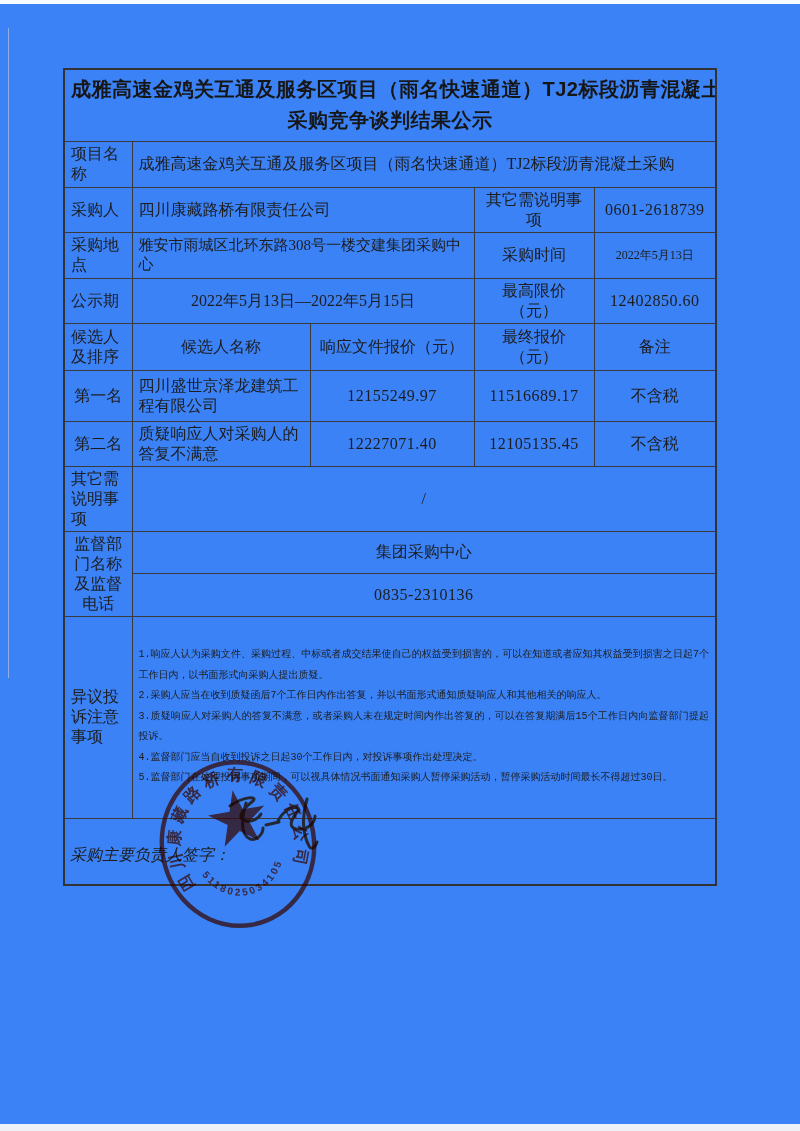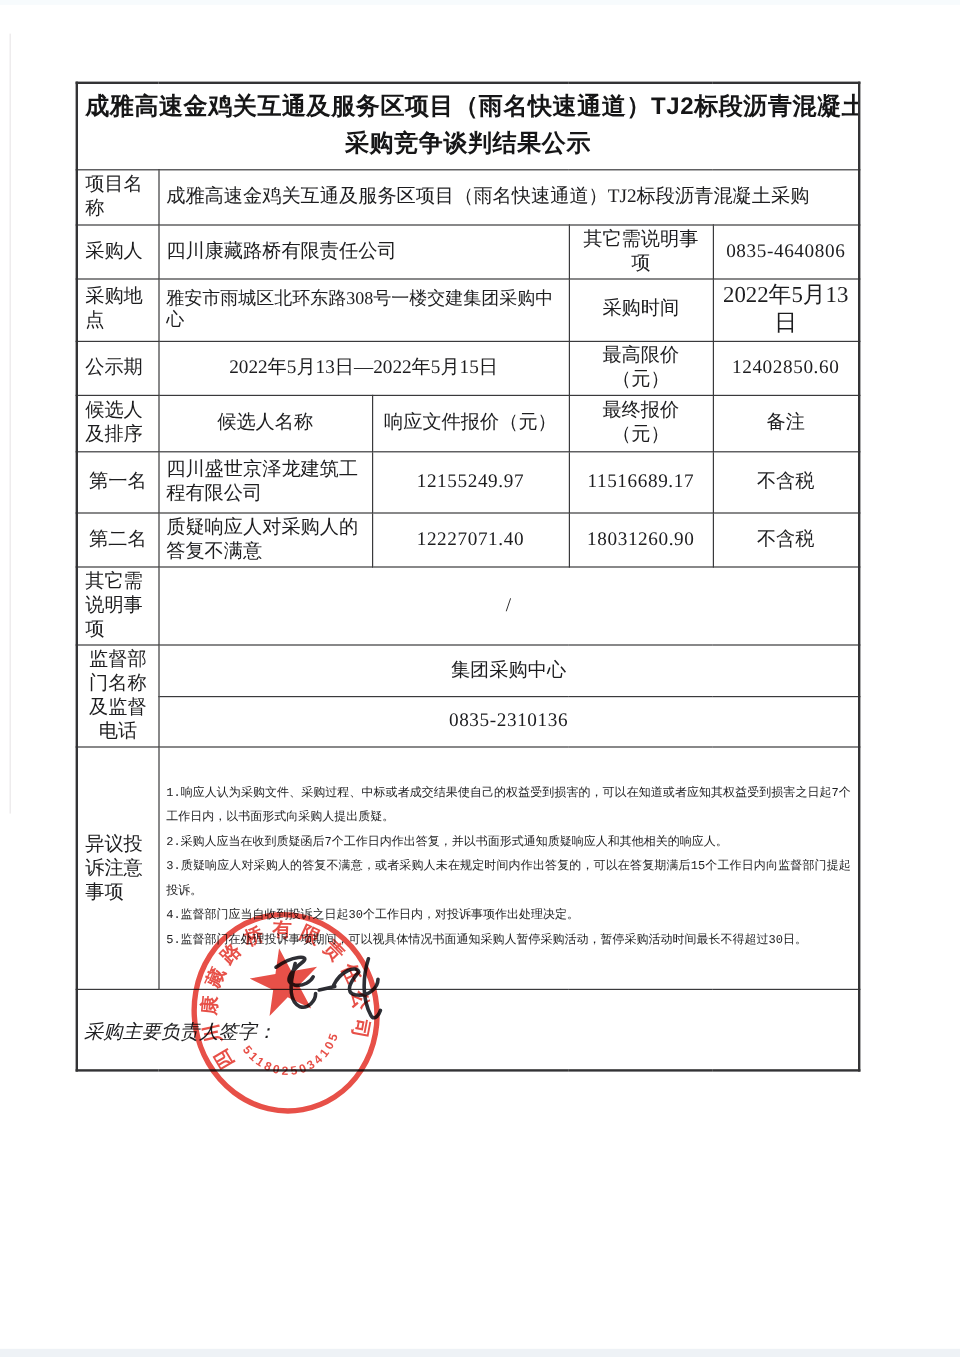--- a/index.html
+++ b/index.html
@@ -1,17 +1,17 @@
 <!DOCTYPE html>
 <html><head>
 <meta charset="utf-8">
 <style>
   html,body{margin:0;padding:0;}
   body{width:800px;height:1131px;background:#e9e9e9;font-family:"Liberation Serif", serif;}
-  .page{position:relative;width:800px;height:1131px;background:#ffffff;overflow:hidden;}
+  .page{position:relative;width:800px;height:1131px;background:#3b82f6;overflow:hidden;}
   .scan-top{position:absolute;left:0;top:0;width:800px;height:4px;background:#f7fbfd;}
   .scan-bottom{position:absolute;left:0;bottom:0;width:800px;height:7px;background:#eef2f6;}
   .scan-left{position:absolute;left:8px;top:28px;width:1px;height:650px;background:#d9d3d6;opacity:.55;}
 
   table.doc{position:absolute;left:63px;top:68px;width:652px;border-collapse:collapse;table-layout:fixed;
     border:2px solid #333335;color:#1d1d1f;}
   table.doc td{border:1.5px solid #3a3a3c;vertical-align:middle;padding:2px 6px;font-size:16px;line-height:1.25;
     overflow:hidden;}
   td.c{text-align:center;}
   td.l{text-align:left;}
@@ -58,28 +58,28 @@
 
     <tr style="height:46px">
       <td class="lab l">项目名称</td>
       <td colspan="4" class="l">成雅高速金鸡关互通及服务区项目（雨名快速通道）TJ2标段沥青混凝土采购</td>
     </tr>
 
     <tr style="height:45px">
       <td class="lab l">采购人</td>
       <td colspan="2" class="l">四川康藏路桥有限责任公司</td>
       <td class="c small-lab">其它需说明事项</td>
-      <td class="c num">0835-4640806</td>
+      <td class="c num">0601-2618739</td>
     </tr>
 
     <tr style="height:46px">
       <td class="lab l">采购地点</td>
       <td colspan="2" class="l" style="font-size:15px">雅安市雨城区北环东路308号一楼交建集团采购中心</td>
       <td class="c small-lab">采购时间</td>
-      <td class="c" style="font-size:19px">2022年5月13日</td>
+      <td class="c" style="font-size:12px">2022年5月13日</td>
     </tr>
 
     <tr style="height:36px">
       <td class="lab l">公示期</td>
       <td colspan="2" class="c">2022年5月13日—2022年5月15日</td>
       <td class="c small-lab">最高限价（元）</td>
       <td class="c num">12402850.60</td>
     </tr>
 
     <tr style="height:47px">
@@ -95,21 +95,21 @@
       <td class="l">四川盛世京泽龙建筑工程有限公司</td>
       <td class="c num">12155249.97</td>
       <td class="c num">11516689.17</td>
       <td class="c">不含税</td>
     </tr>
 
     <tr style="height:44px">
       <td class="c">第二名</td>
       <td class="l">质疑响应人对采购人的答复不满意</td>
       <td class="c num">12227071.40</td>
-      <td class="c num">18031260.90</td>
+      <td class="c num">12105135.45</td>
       <td class="c">不含税</td>
     </tr>
 
     <tr style="height:50px">
       <td class="lab l">其它需说明事项</td>
       <td colspan="4" class="c">/</td>
     </tr>
 
     <tr style="height:36px">
       <td rowspan="2" class="lab c">监督部门名称及监督电话</td>

